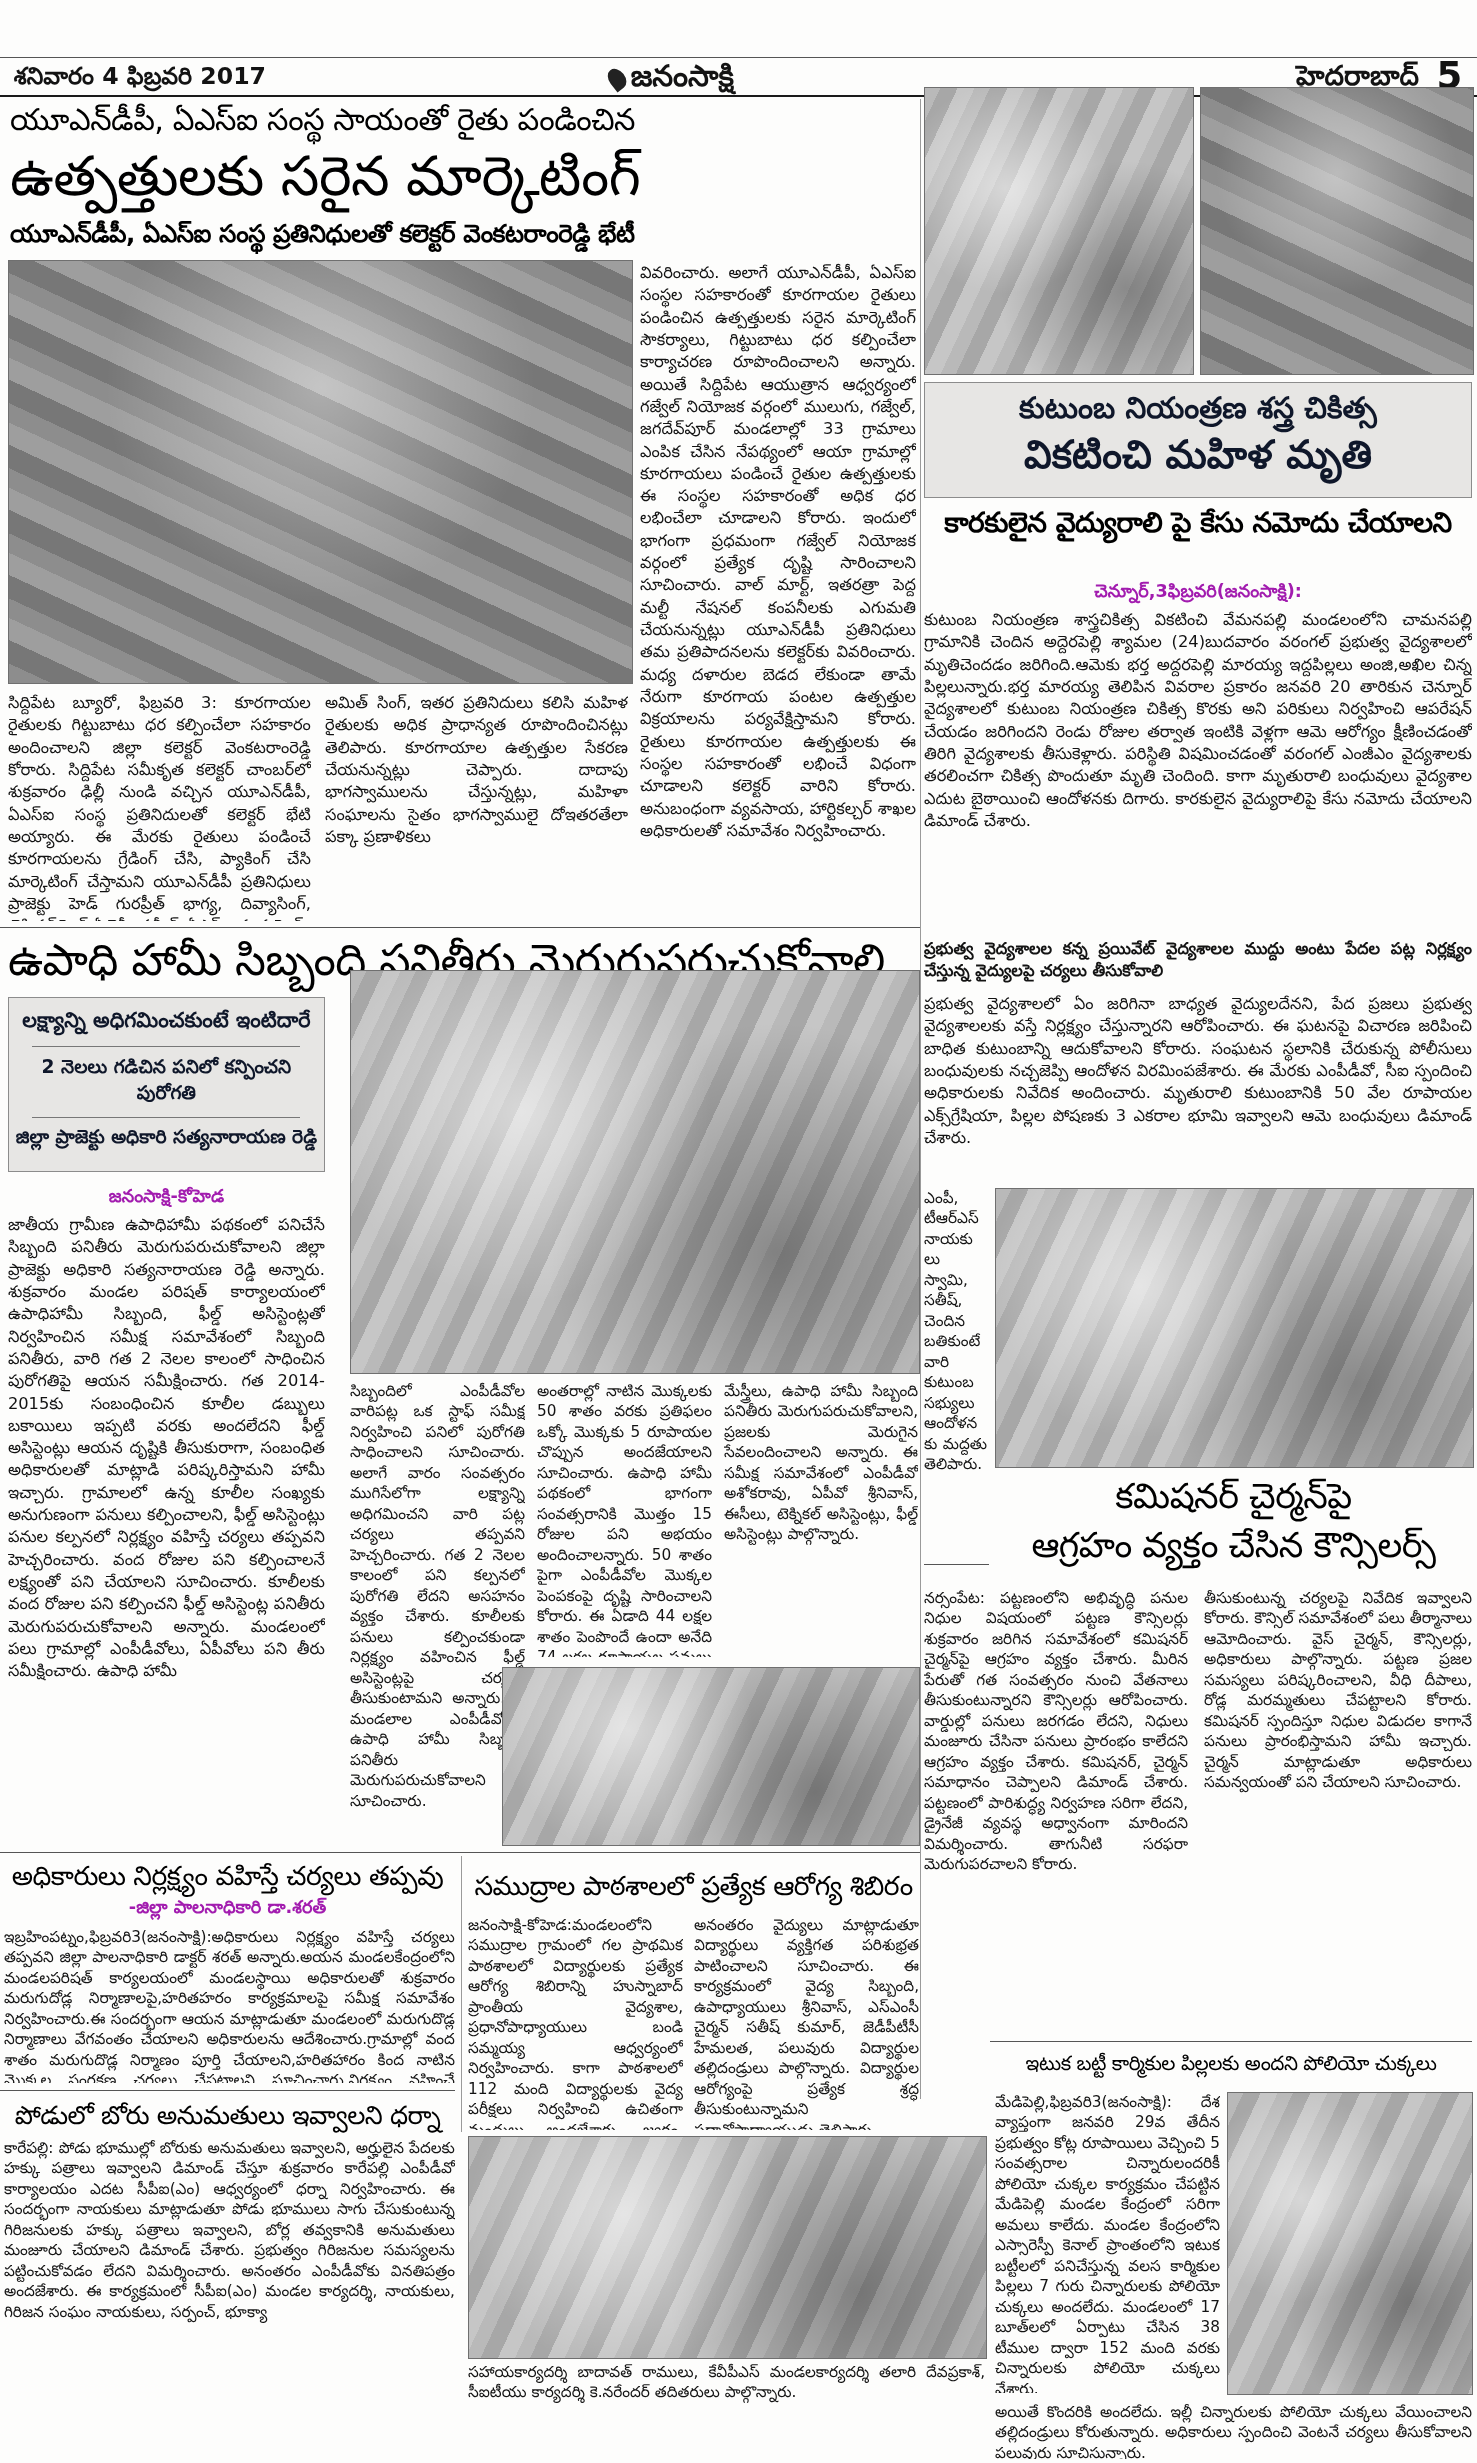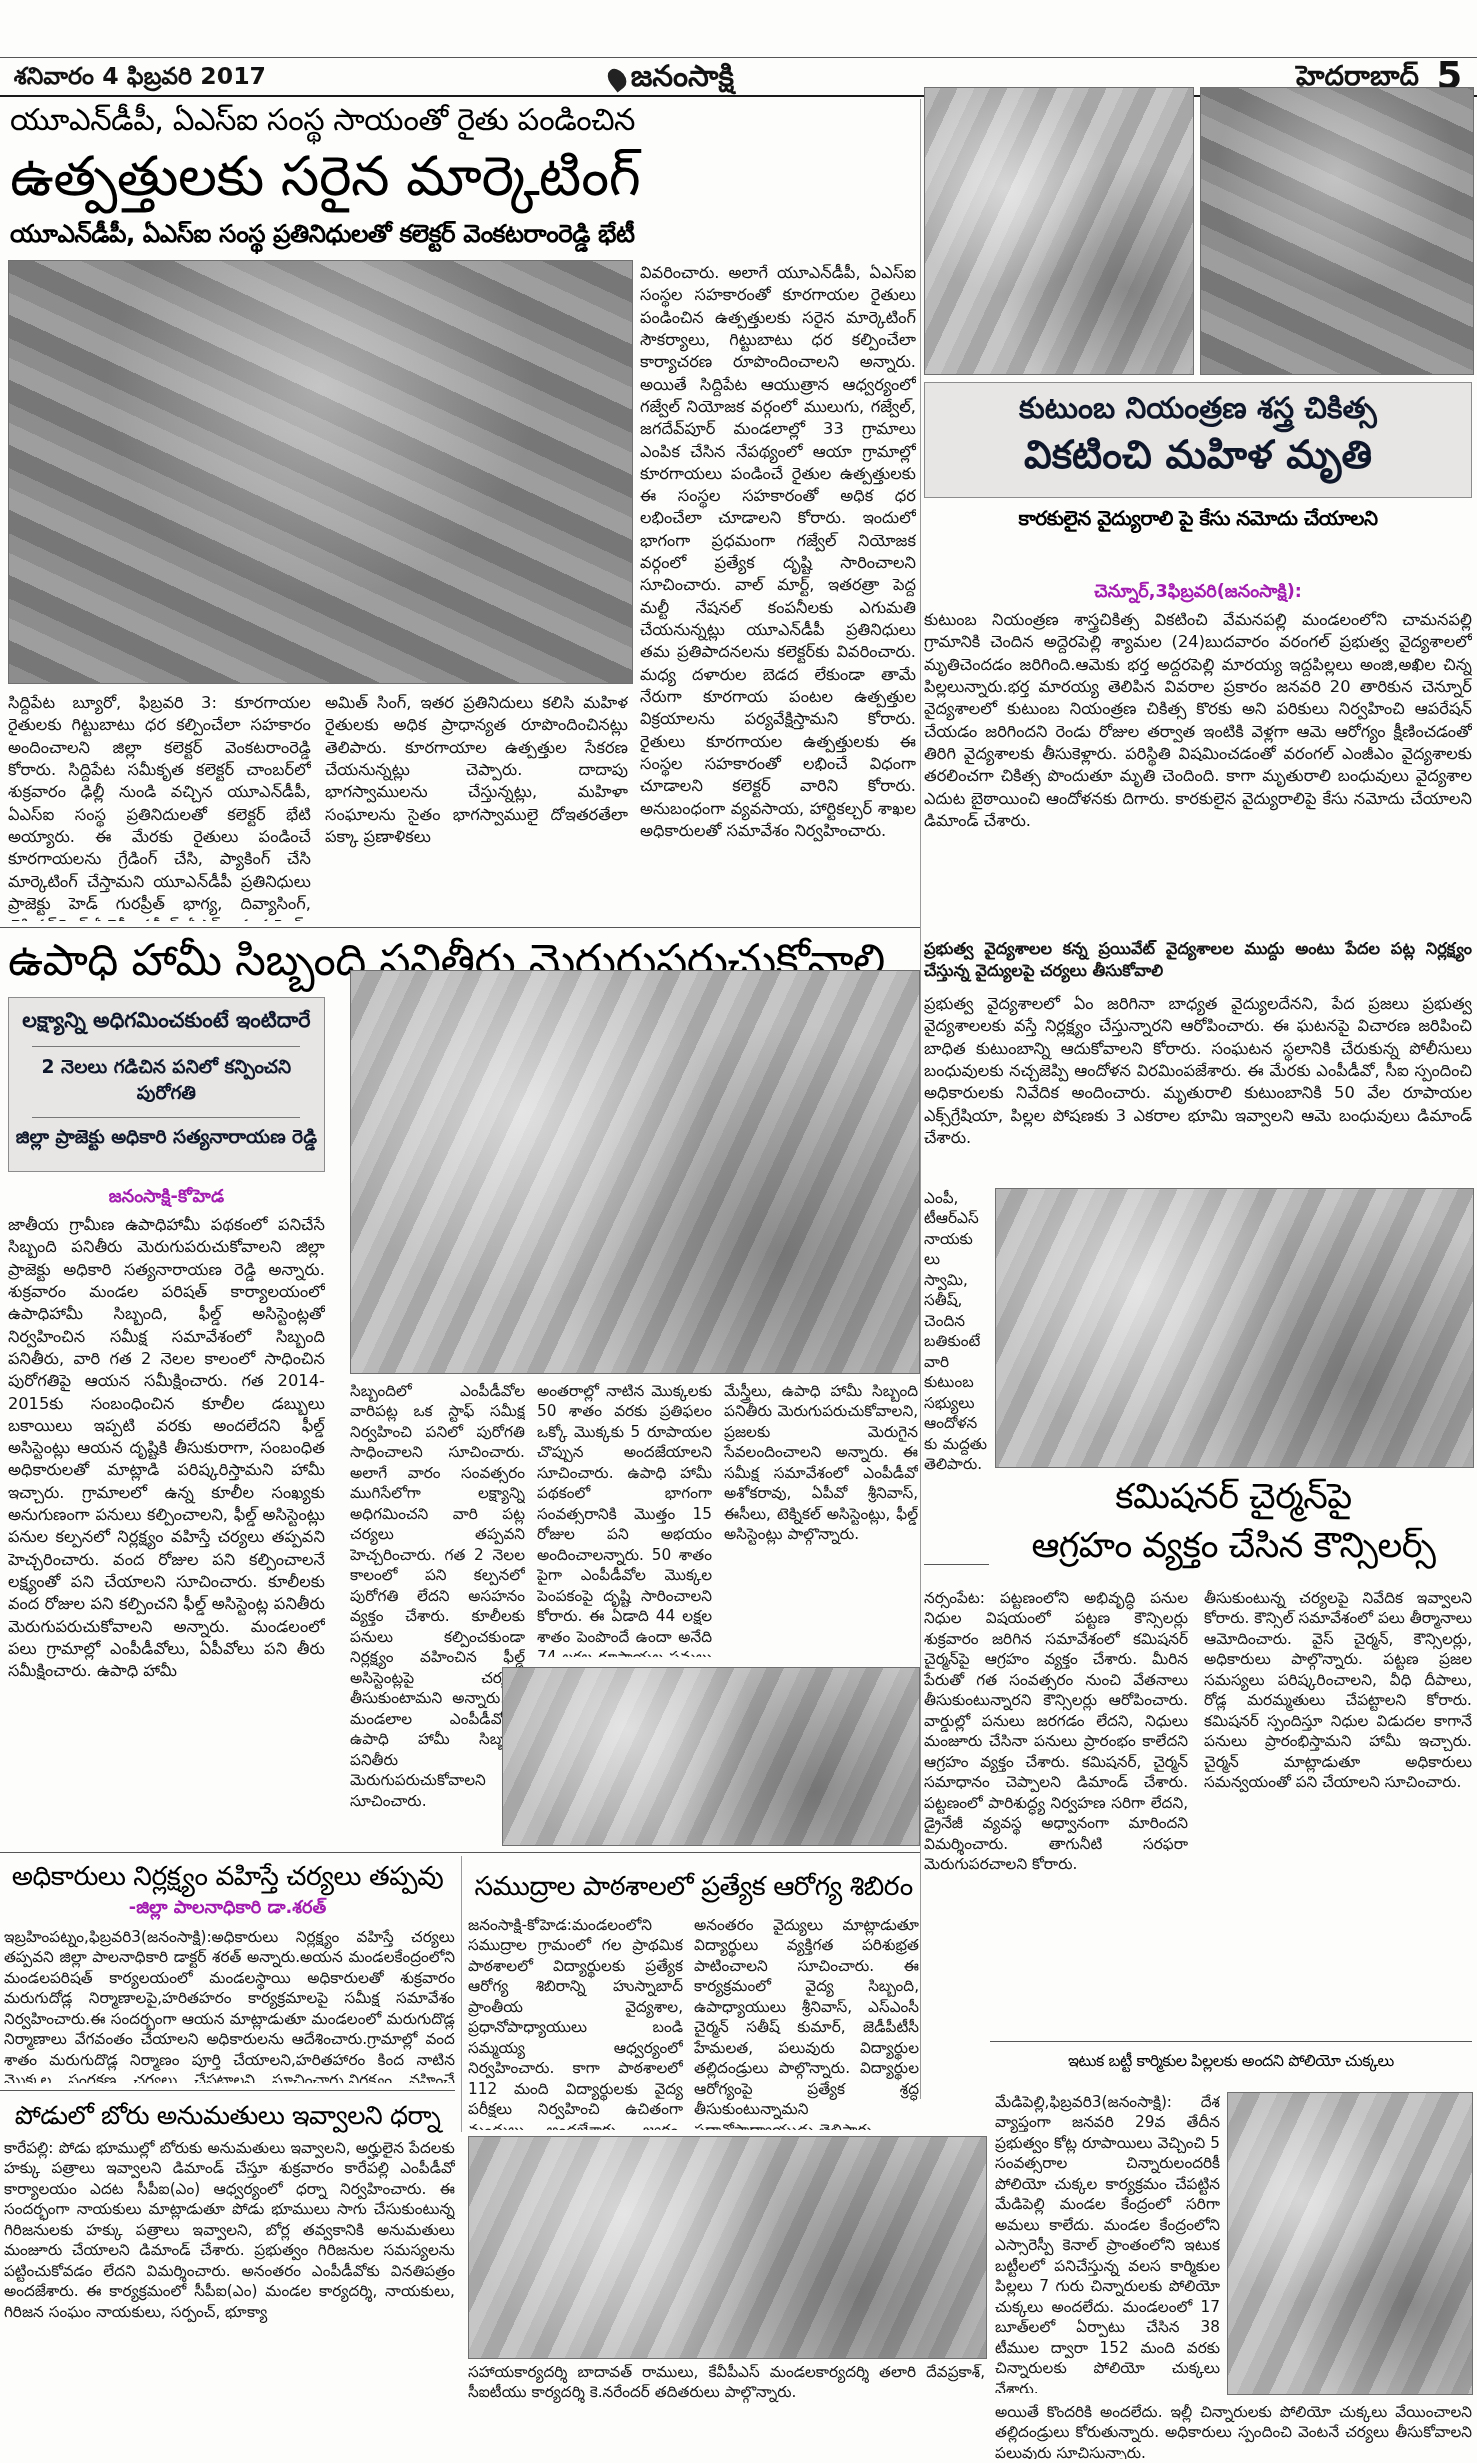--- a/index.html
+++ b/index.html
@@ -96,37 +96,37 @@
   <div class="abs body-text small" style="left:694px;top:1915px;width:225px;height:215px;">అనంతరం వైద్యులు మాట్లాడుతూ విద్యార్థులు వ్యక్తిగత పరిశుభ్రత పాటించాలని సూచించారు. ఈ కార్యక్రమంలో వైద్య సిబ్బంది, ఉపాధ్యాయులు శ్రీనివాస్, ఎస్ఎంసీ చైర్మన్ సతీష్ కుమార్, జెడీపీటీసీ హేమలత, పలువురు విద్యార్థుల తల్లిదండ్రులు పాల్గొన్నారు. విద్యార్థుల ఆరోగ్యంపై ప్రత్యేక శ్రద్ధ తీసుకుంటున్నామని ప్రధానోపాధ్యాయుడు తెలిపారు.</div>
   <div class="photo" style="left:468px;top:2136px;width:517px;height:221px;"></div>
 
   <div class="photo" style="left:924px;top:87px;width:268px;height:286px;"></div>
   <div class="photo dark" style="left:1200px;top:87px;width:272px;height:286px;"></div>
 
   <div class="graybox" style="left:924px;top:382px;width:548px;height:116px;padding:7.9px 5.9px;box-sizing:border-box;">
     <div class="boxline" style="font-size:29.6px;">కుటుంబ నియంత్రణ శస్త్ర చికిత్స</div>
     <div class="boxline" style="font-size:39px;">వికటించి మహిళ మృతి</div>
   </div>
-  <div class="abs headline center" style="left:924px;top:506px;width:548px;font-size:20px;font-weight:600;">కారకులైన వైద్యురాలి పై కేసు నమోదు చేయాలని</div>
+  <div class="abs headline center" style="left:924px;top:506px;width:548px;font-size:28px;font-weight:600;">కారకులైన వైద్యురాలి పై కేసు నమోదు చేయాలని</div>
   <div class="abs byline" style="left:924px;top:581px;width:548px;font-size:17.7px;">చెన్నూర్,3ఫిబ్రవరి(జనంసాక్షి):</div>
 
   <div class="abs body-text" style="left:924px;top:609px;width:548px;height:325px;">కుటుంబ నియంత్రణ శాస్త్రచికిత్స వికటించి వేమనపల్లి మండలంలోని చామనపల్లి గ్రామానికి చెందిన అద్దెరపెల్లి శ్యామల (24)బుదవారం వరంగల్ ప్రభుత్వ వైద్యశాలలో మృతిచెందడం జరిగింది.ఆమెకు భర్త అద్దరపెల్లి మారయ్య ఇద్దపిల్లలు అంజి,అఖిల చిన్న పిల్లలున్నారు.భర్త మారయ్య తెలిపిన వివరాల ప్రకారం జనవరి 20 తారికున చెన్నూర్ వైద్యశాలలో కుటుంబ నియంత్రణ చికిత్స కొరకు అని పరికులు నిర్వహించి ఆపరేషన్ చేయడం జరిగిందని రెండు రోజుల తర్వాత ఇంటికి వెళ్లగా ఆమె ఆరోగ్యం క్షీణించడంతో తిరిగి వైద్యశాలకు తీసుకెళ్లారు. పరిస్థితి విషమించడంతో వరంగల్ ఎంజీఎం వైద్యశాలకు తరలించగా చికిత్స పొందుతూ మృతి చెందింది. కాగా మృతురాలి బంధువులు వైద్యశాల ఎదుట బైఠాయించి ఆందోళనకు దిగారు. కారకులైన వైద్యురాలిపై కేసు నమోదు చేయాలని డిమాండ్ చేశారు.</div>
   <div class="abs body-text" style="left:924px;top:938px;width:548px;height:51px;font-weight:bold;">ప్రభుత్వ వైద్యశాలల కన్న ప్రయివేట్ వైద్యశాలల ముద్దు అంటు పేదల పట్ల నిర్లక్ష్యం చేస్తున్న వైద్యులపై చర్యలు తీసుకోవాలి</div>
   <div class="abs body-text" style="left:924px;top:993px;width:548px;height:189px;">ప్రభుత్వ వైద్యశాలలో ఏం జరిగినా బాధ్యత వైద్యులదేనని, పేద ప్రజలు ప్రభుత్వ వైద్యశాలలకు వస్తే నిర్లక్ష్యం చేస్తున్నారని ఆరోపించారు. ఈ ఘటనపై విచారణ జరిపించి బాధిత కుటుంబాన్ని ఆదుకోవాలని కోరారు. సంఘటన స్థలానికి చేరుకున్న పోలీసులు బంధువులకు నచ్చజెప్పి ఆందోళన విరమింపజేశారు. ఈ మేరకు ఎంపీడీవో, సీఐ స్పందించి అధికారులకు నివేదిక అందించారు. మృతురాలి కుటుంబానికి 50 వేల రూపాయల ఎక్స్‌గ్రేషియా, పిల్లల పోషణకు 3 ఎకరాల భూమి ఇవ్వాలని ఆమె బంధువులు డిమాండ్ చేశారు.</div>
 
   <div class="abs body-text small" style="left:924px;top:1188px;width:63px;height:366px;">ఎంపీ, టీఆర్ఎస్ నాయకులు స్వామి, సతీష్, చెందిన బతికుంటే వారి కుటుంబ సభ్యులు ఆందోళనకు మద్దతు తెలిపారు.</div>
   <div class="photo" style="left:995px;top:1188px;width:477px;height:278px;"></div>
 
   <div class="abs headline center" style="left:995px;top:1476px;width:477px;font-size:35px;">కమిషనర్ చైర్మన్‌పై</div>
   <div class="abs headline center" style="left:995px;top:1525px;width:477px;font-size:35px;">ఆగ్రహం వ్యక్తం చేసిన కౌన్సిలర్స్</div>
   <div class="rule-h thin" style="left:924px;top:1564px;width:65px;"></div>
 
   <div class="abs body-text small" style="left:924px;top:1588px;width:264px;height:443px;">నర్సంపేట: పట్టణంలోని అభివృద్ధి పనుల నిధుల విషయంలో పట్టణ కౌన్సిలర్లు శుక్రవారం జరిగిన సమావేశంలో కమిషనర్ చైర్మన్‌పై ఆగ్రహం వ్యక్తం చేశారు. మీరిన పేరుతో గత సంవత్సరం నుంచి వేతనాలు తీసుకుంటున్నారని కౌన్సిలర్లు ఆరోపించారు. వార్డుల్లో పనులు జరగడం లేదని, నిధులు మంజూరు చేసినా పనులు ప్రారంభం కాలేదని ఆగ్రహం వ్యక్తం చేశారు. కమిషనర్, చైర్మన్ సమాధానం చెప్పాలని డిమాండ్ చేశారు. పట్టణంలో పారిశుద్ధ్య నిర్వహణ సరిగా లేదని, డ్రైనేజీ వ్యవస్థ అధ్వానంగా మారిందని విమర్శించారు. తాగునీటి సరఫరా మెరుగుపరచాలని కోరారు.</div>
   <div class="abs body-text small" style="left:1204px;top:1588px;width:268px;height:443px;">తీసుకుంటున్న చర్యలపై నివేదిక ఇవ్వాలని కోరారు. కౌన్సిల్ సమావేశంలో పలు తీర్మానాలు ఆమోదించారు. వైస్ చైర్మన్, కౌన్సిలర్లు, అధికారులు పాల్గొన్నారు. పట్టణ ప్రజల సమస్యలు పరిష్కరించాలని, వీధి దీపాలు, రోడ్ల మరమ్మతులు చేపట్టాలని కోరారు. కమిషనర్ స్పందిస్తూ నిధుల విడుదల కాగానే పనులు ప్రారంభిస్తామని హామీ ఇచ్చారు. చైర్మన్ మాట్లాడుతూ అధికారులు సమన్వయంతో పని చేయాలని సూచించారు.</div>
 
   <div class="rule-h thin" style="left:990px;top:2041px;width:482px;"></div>
-  <div class="abs headline center" style="left:990px;top:2051px;width:482px;font-size:16px;">ఇటుక బట్టీ కార్మికుల పిల్లలకు అందని పోలియో చుక్కలు</div>
+  <div class="abs headline center" style="left:990px;top:2051px;width:482px;font-size:20px;">ఇటుక బట్టీ కార్మికుల పిల్లలకు అందని పోలియో చుక్కలు</div>
   <div class="abs body-text small" style="left:995px;top:2092px;width:225px;height:301px;">మేడిపెల్లి,ఫిబ్రవరి3(జనంసాక్షి): దేశ వ్యాప్తంగా జనవరి 29వ తేదీన ప్రభుత్వం కోట్ల రూపాయిలు వెచ్చించి 5 సంవత్సరాల చిన్నారులందరికీ పోలియో చుక్కల కార్యక్రమం చేపట్టిన మేడిపెల్లి మండల కేంద్రంలో సరిగా అమలు కాలేదు. మండల కేంద్రంలోని ఎస్సారెస్పీ కెనాల్ ప్రాంతంలోని ఇటుక బట్టీలలో పనిచేస్తున్న వలస కార్మికుల పిల్లలు 7 గురు చిన్నారులకు పోలియో చుక్కలు అందలేదు. మండలంలో 17 బూత్‌లలో ఏర్పాటు చేసిన 38 టీముల ద్వారా 152 మంది వరకు చిన్నారులకు పోలియో చుక్కలు వేశారు.</div>
   <div class="photo" style="left:1227px;top:2092px;width:244px;height:301px;"></div>
   <div class="abs body-text small" style="left:995px;top:2402px;width:477px;height:57px;">అయితే కొందరికి అందలేదు. ఇల్లీ చిన్నారులకు పోలియో చుక్కలు వేయించాలని తల్లిదండ్రులు కోరుతున్నారు. అధికారులు స్పందించి వెంటనే చర్యలు తీసుకోవాలని పలువురు సూచిస్తున్నారు.</div>
 
 </div>
 
 
 </body></html>

